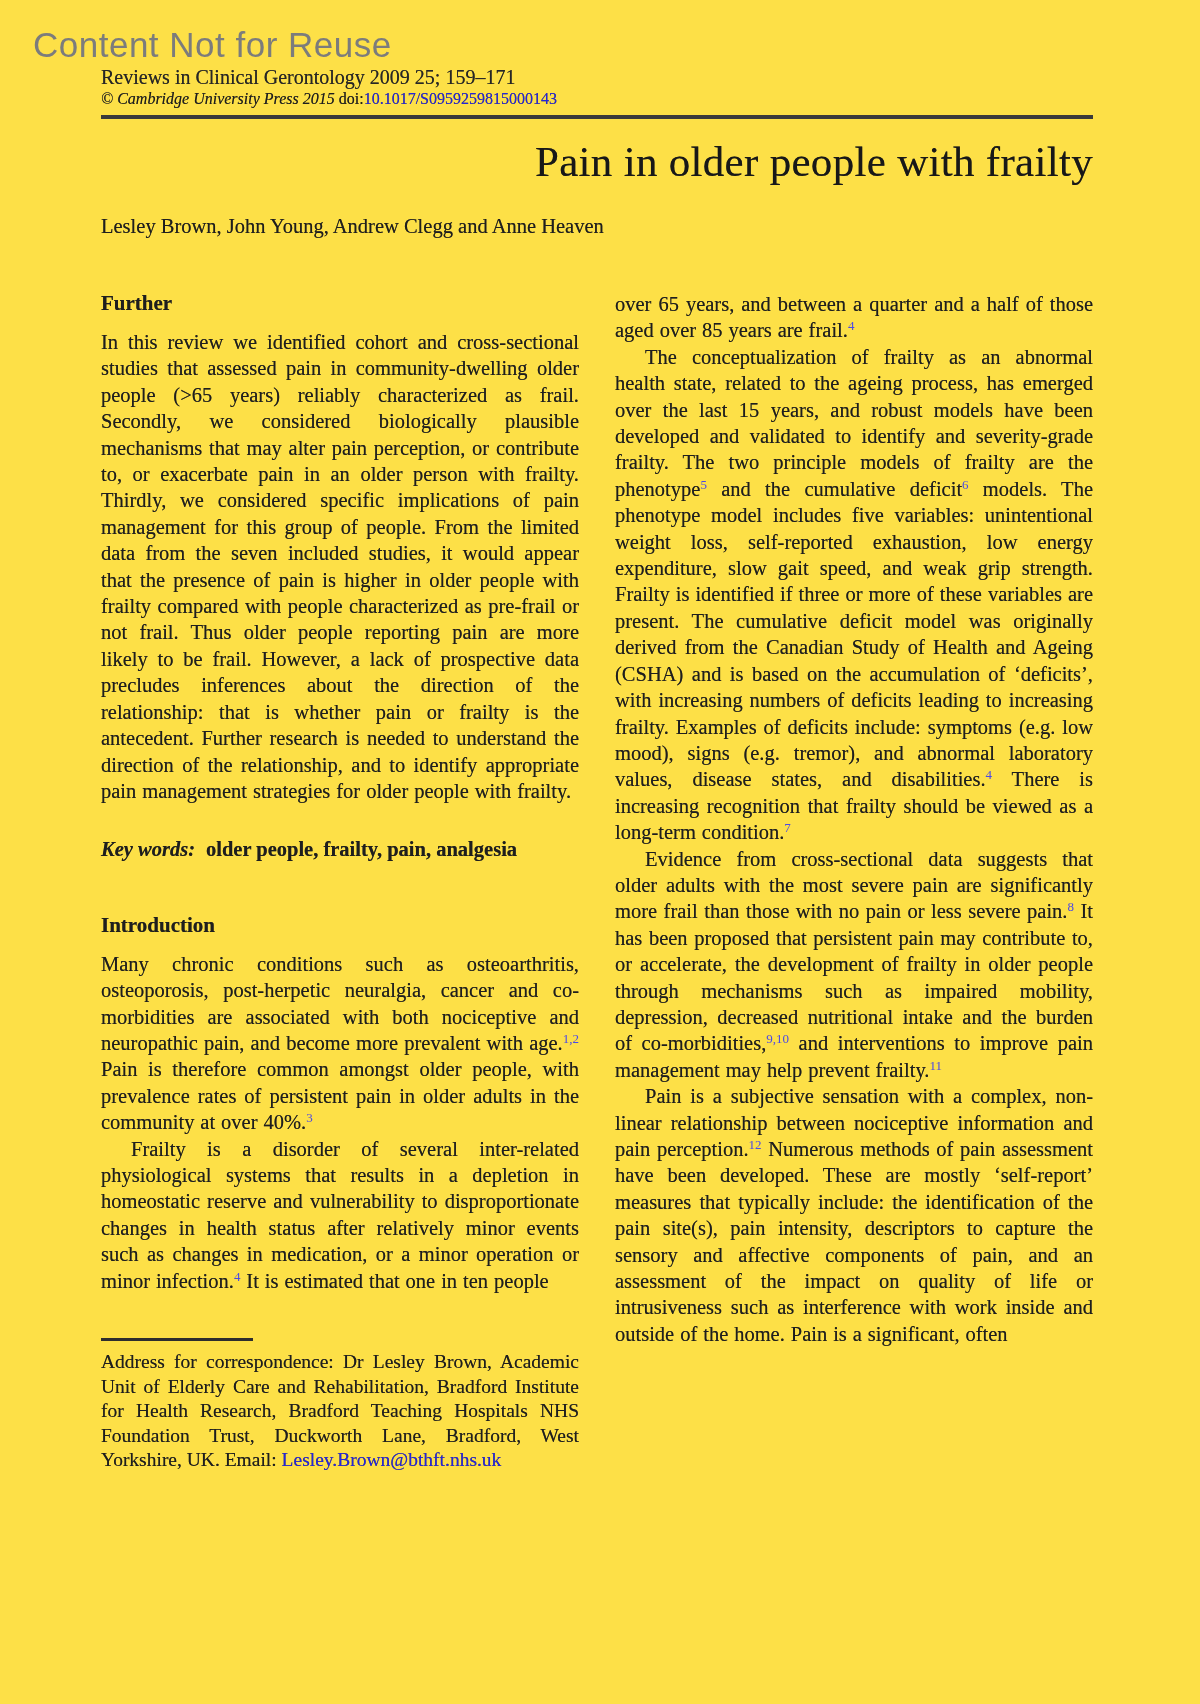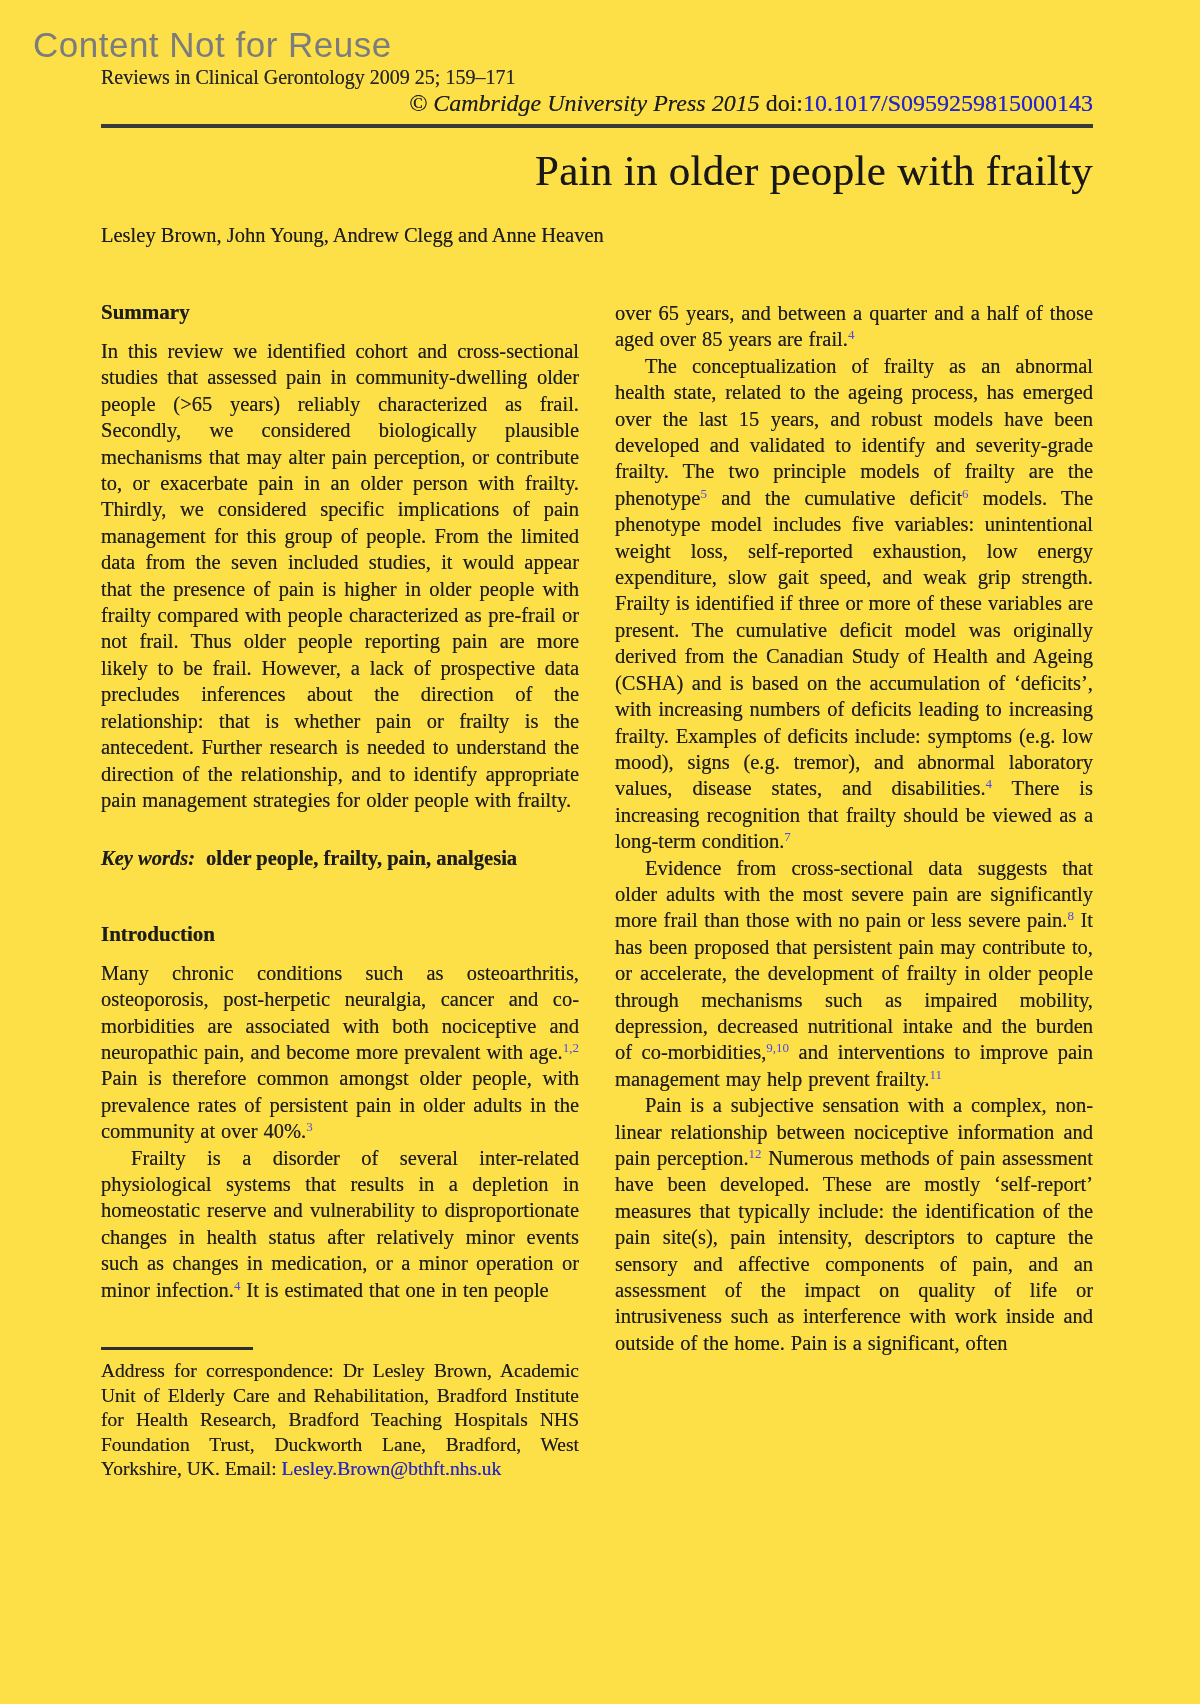--- a/index.html
+++ b/index.html
@@ -8,21 +8,21 @@
     font-family:"Liberation Serif", serif; color:#1e1e1e; overflow:hidden;
     text-shadow:0 0 0.5px rgba(30,30,30,0.65);
   }
   .watermark {
     position:absolute; left:33px; top:26px;
     font-family:"Liberation Sans", sans-serif; font-size:35px; line-height:38px;
     color:#7c7c7c; letter-spacing:0.5px; text-shadow:none;
   }
   .content { position:absolute; left:101px; top:66px; width:992px; }
   .journal-line { font-size:20px; color:#262626; }
-  .copyright-line { text-align:right; font-size:24px; margin-top:1px; }
+  .copyright-line { text-align:left; font-size:16px; margin-top:1px; }
   .italic { font-style:italic; }
   .kw-label { font-style:italic; margin-right:11px; }
   .link { color:#2424dd; text-decoration:none; }
   .rule { height:4px; background:#3a3a3a; margin-top:7px; }
   h1 {
     font-size:43px; font-weight:normal; margin:17px 0 0 0; line-height:52px;
     letter-spacing:0.3px; color:#181818;text-align:right;
   }
   .authors { margin-top:25px; font-weight:normal; font-size:20.5px; line-height:26px; }
   .affiliation { margin-top:5px; font-style:italic; font-size:20px; line-height:29px; }
@@ -60,21 +60,21 @@
     <div class="rule"></div>
 
     <h1>Pain in older people with frailty</h1>
 
     <div class="authors">Lesley Brown, John Young, Andrew Clegg and Anne Heaven</div>
 
 
     <div class="columns">
 
       <div class="col-left">
-        <h2>Summary</h2>
+        <h2>Further</h2>
         <p class="body"><span>In this review we identified cohort and cross-sectional studies that assessed pain in community-dwelling older people (&gt;65 years) reliably characterized as frail. Secondly, we considered biologically plausible mechanisms that may alter pain perception, or contribute to, or exacerbate pain in an older person with frailty. Thirdly, we considered specific implications of pain management for this group of people. From the limited data from the seven included studies, it would appear that the presence of pain is higher in older people with frailty compared with people characterized as pre-frail or not frail. Thus older people reporting pain are more likely to be frail. However, a lack of prospective data precludes inferences about the direction of the relationship: that is whether pain or frailty is the antecedent. Further research is needed to understand the direction of the relationship, and to identify appropriate pain management strategies for older people with frailty.</span></p>
 
         <p class="keywords"><span class="kw-label">Key words:</span><span>older people, frailty, pain, analgesia</span></p>
 
         <h2 class="intro-heading">Introduction</h2>
         <p class="body"><span>Many chronic conditions such as osteoarthritis, osteoporosis, post-herpetic neuralgia, cancer and co-morbidities are associated with both nociceptive and neuropathic pain, and become more prevalent with age.</span><sup class="cite">1,2</sup><span> Pain is therefore common amongst older people, with prevalence rates of persistent pain in older adults in the community at over 40%.</span><sup class="cite">3</sup></p>
         <p class="body indent"><span>Frailty is a disorder of several inter-related physiological systems that results in a depletion in homeostatic reserve and vulnerability to disproportionate changes in health status after relatively minor events such as changes in medication, or a minor operation or minor infection.</span><sup class="cite">4</sup><span> It is estimated that one in ten people</span></p>
 
         <div class="footnote">
           <div class="footnote-rule"></div>

